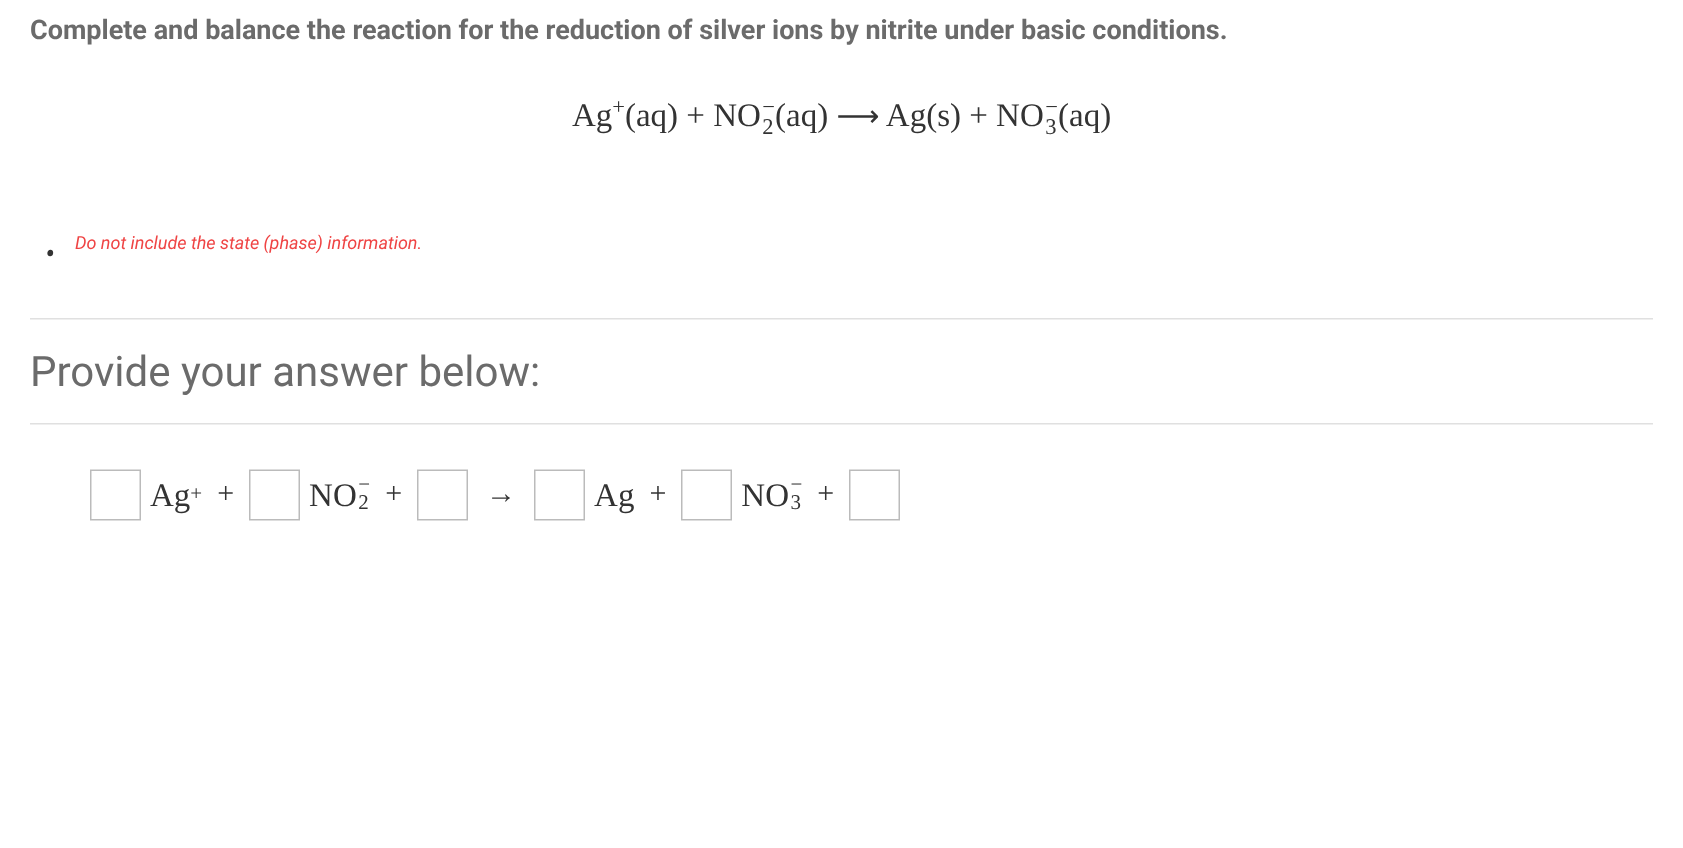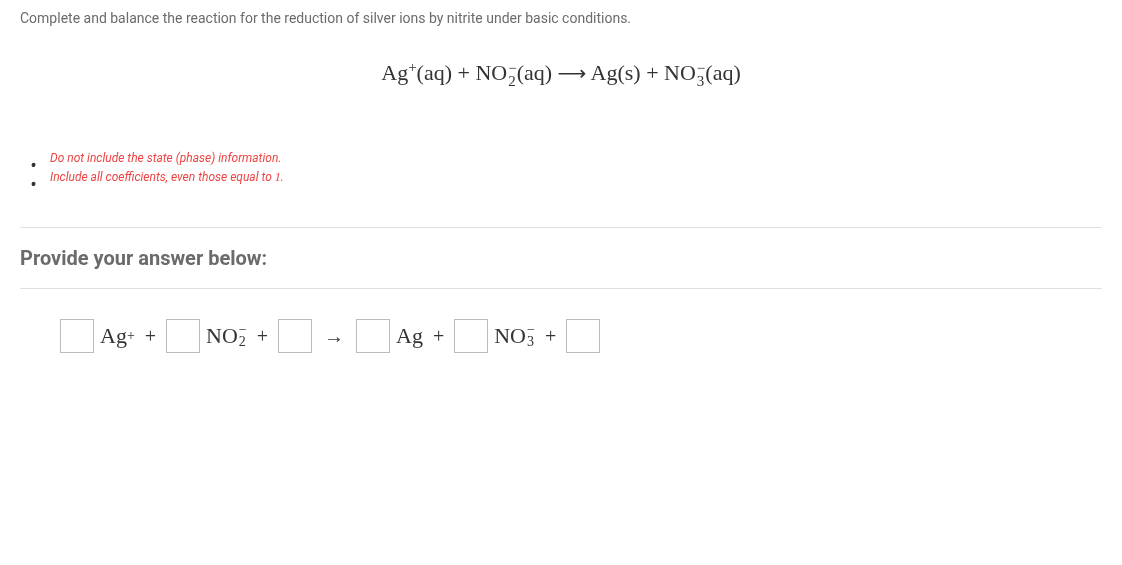--- a/index.html
+++ b/index.html
@@ -8,24 +8,24 @@
       box-sizing: border-box;
     }
     body {
       font-family: -apple-system, BlinkMacSystemFont, "Segoe UI", Roboto, "Helvetica Neue", Arial, sans-serif;
       color: #5a5a5a;
       background: #ffffff;
       padding: 10px 20px;
       width: 1122px;
     }
     .prompt-text {
-      font-size: 14px;
+      font-size: 18px;
       color: #6b6b6b;
       margin-bottom: 20px;
-      font-weight: 400;
+      font-weight: 700;
     }
     .equation {
       text-align: center;
       font-size: 22px;
       color: #333;
       font-family: "Times New Roman", serif;
       margin-bottom: 60px;
       margin-top: 33px;
     }
     .equation .sup {
@@ -68,24 +68,24 @@
       left: -20px;
       color: #333;
       font-size: 20px;
     }
     .divider {
       border: none;
       border-top: 1px solid #e0e0e0;
       margin: 0;
     }
     .answer-label {
-      font-size: 20px;
+      font-size: 28px;
       color: #6b6b6b;
       padding: 18px 0;
-      font-weight: 700;
+      font-weight: 400;
     }
     .answer-area {
       padding: 30px 10px;
     }
     .answer-row {
       display: flex;
       align-items: center;
       gap: 6px;
       font-family: "Times New Roman", serif;
       font-size: 22px;
@@ -142,21 +142,20 @@
 <body>
 
 <div class="prompt-text">Complete and balance the reaction for the reduction of silver ions by nitrite under basic conditions.</div>
 
 <div class="equation">
   Ag<span class="sup">+</span>(aq) + NO<span class="supsub"><span class="top">−</span><span class="bot">2</span></span>(aq) <span class="arrow">⟶</span> Ag(s) + NO<span class="supsub"><span class="top">−</span><span class="bot">3</span></span>(aq)
 </div>
 
 <ul class="bullets">
   <li>Do not include the state (phase) information.</li>
-  <li><span></span>Include all coefficients, even those equal to <span class="num-one">1</span>.</li>
 </ul>
 
 <hr class="divider">
 
 <div class="answer-label">Provide your answer below:</div>
 
 <hr class="divider">
 
 <div class="answer-area">
   <div class="answer-row">

